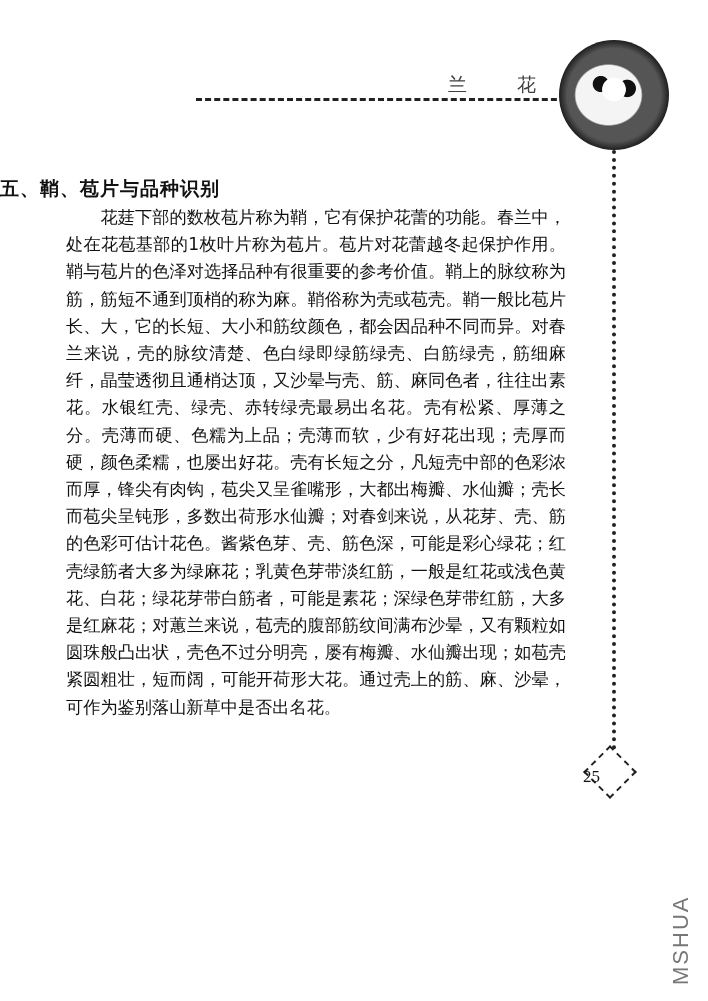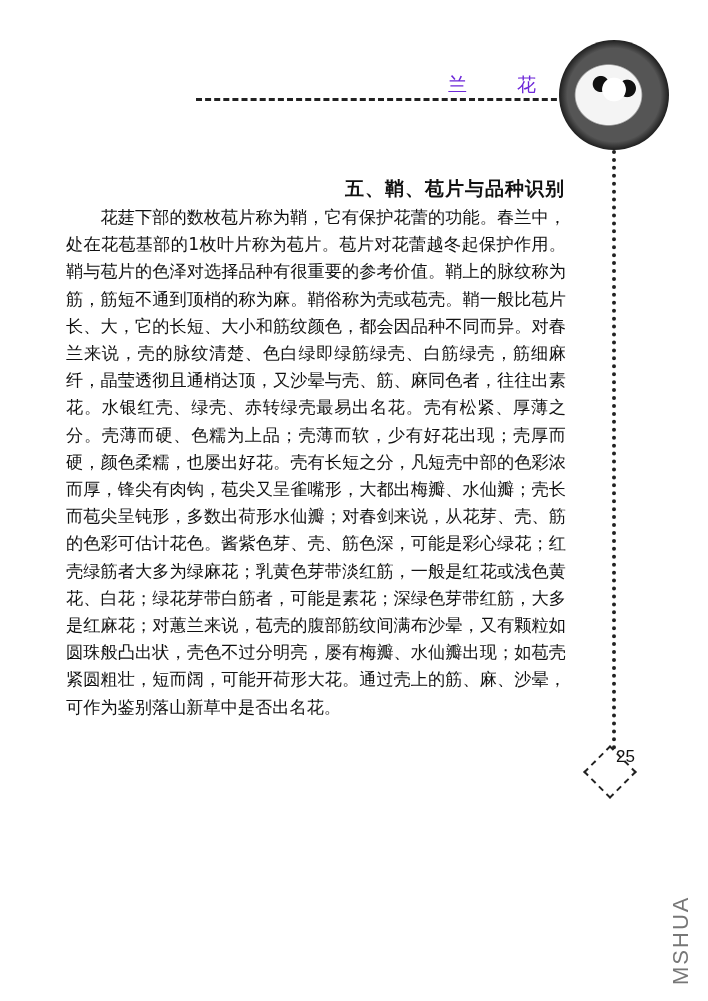--- a/index.html
+++ b/index.html
@@ -5,21 +5,21 @@
     html, body { margin: 0; padding: 0; }
     body {
       width: 708px; height: 1001px; background: #ffffff; position: relative; overflow: hidden;
       font-family: "DejaVu Serif", serif; color: #111;
     }
     .header-rule {
       position: absolute; left: 196px; top: 98px; width: 370px; height: 0;
       border-top: 3px dashed #222;
     }
     .running-head {
-      position: absolute; left: 448px; top: 72px; font-size: 19px; letter-spacing: 22px; color: #6d28d9;
+      position: absolute; left: 448px; top: 72px; font-size: 19px; letter-spacing: 22px; color: #404040;
       font-family: "DejaVu Sans", sans-serif;
     }
     .flower-emblem {
       position: absolute; left: 559px; top: 40px; width: 110px; height: 110px; border-radius: 50%;
       background:
         radial-gradient(circle at 50% 45%, #fff 0 14%, transparent 15%),
         radial-gradient(circle at 38% 40%, #111 0 8%, transparent 9%),
         radial-gradient(circle at 62% 44%, #111 0 9%, transparent 10%),
         radial-gradient(ellipse at 45% 50%, #f4f4f4 0 38%, transparent 40%),
         radial-gradient(circle at 50% 50%, #555 0 60%, #222 70%);
@@ -29,25 +29,25 @@
       border-left: 4px dotted #222;
     }
     .page-number-box {
       position: absolute; left: 583px; top: 745px; width: 52px; height: 52px;
     }
     .page-number-box .diamond {
       position: absolute; left: 8px; top: 8px; width: 34px; height: 34px;
       border: 2px dashed #222; transform: rotate(45deg);
     }
     .page-number-box .num {
-      position: absolute; left: 0; top: 2px; width: 52px; text-align: right; font-size: 17px;
-      font-family: Liberation Sans, sans-serif;
+      position: absolute; left: 0; top: 22px; width: 52px; text-align: left; font-size: 17px;
+      font-family: Liberation Serif, serif;
     }
     .section-title {
-      position: absolute; left: 0; width: 565px; top: 160px; text-align: right;
+      position: absolute; left: 0; width: 565px; top: 160px; text-align: left;
       font-size: 19px; font-weight: bold; font-family: Liberation Serif, serif; letter-spacing: 1px;
     }
     .body-text {
       position: absolute; left: 62px; top: 200px; width: 508px;
       font-size: 17.2px; line-height: 27.2px; text-align: justify;
       font-family: "DejaVu Sans", sans-serif;
     }
     .body-text p { margin: 4px; text-indent: 2em; }
     .watermark {
       position: absolute; left: 668px; top: 985px; transform-origin: left top; transform: rotate(-90deg);

